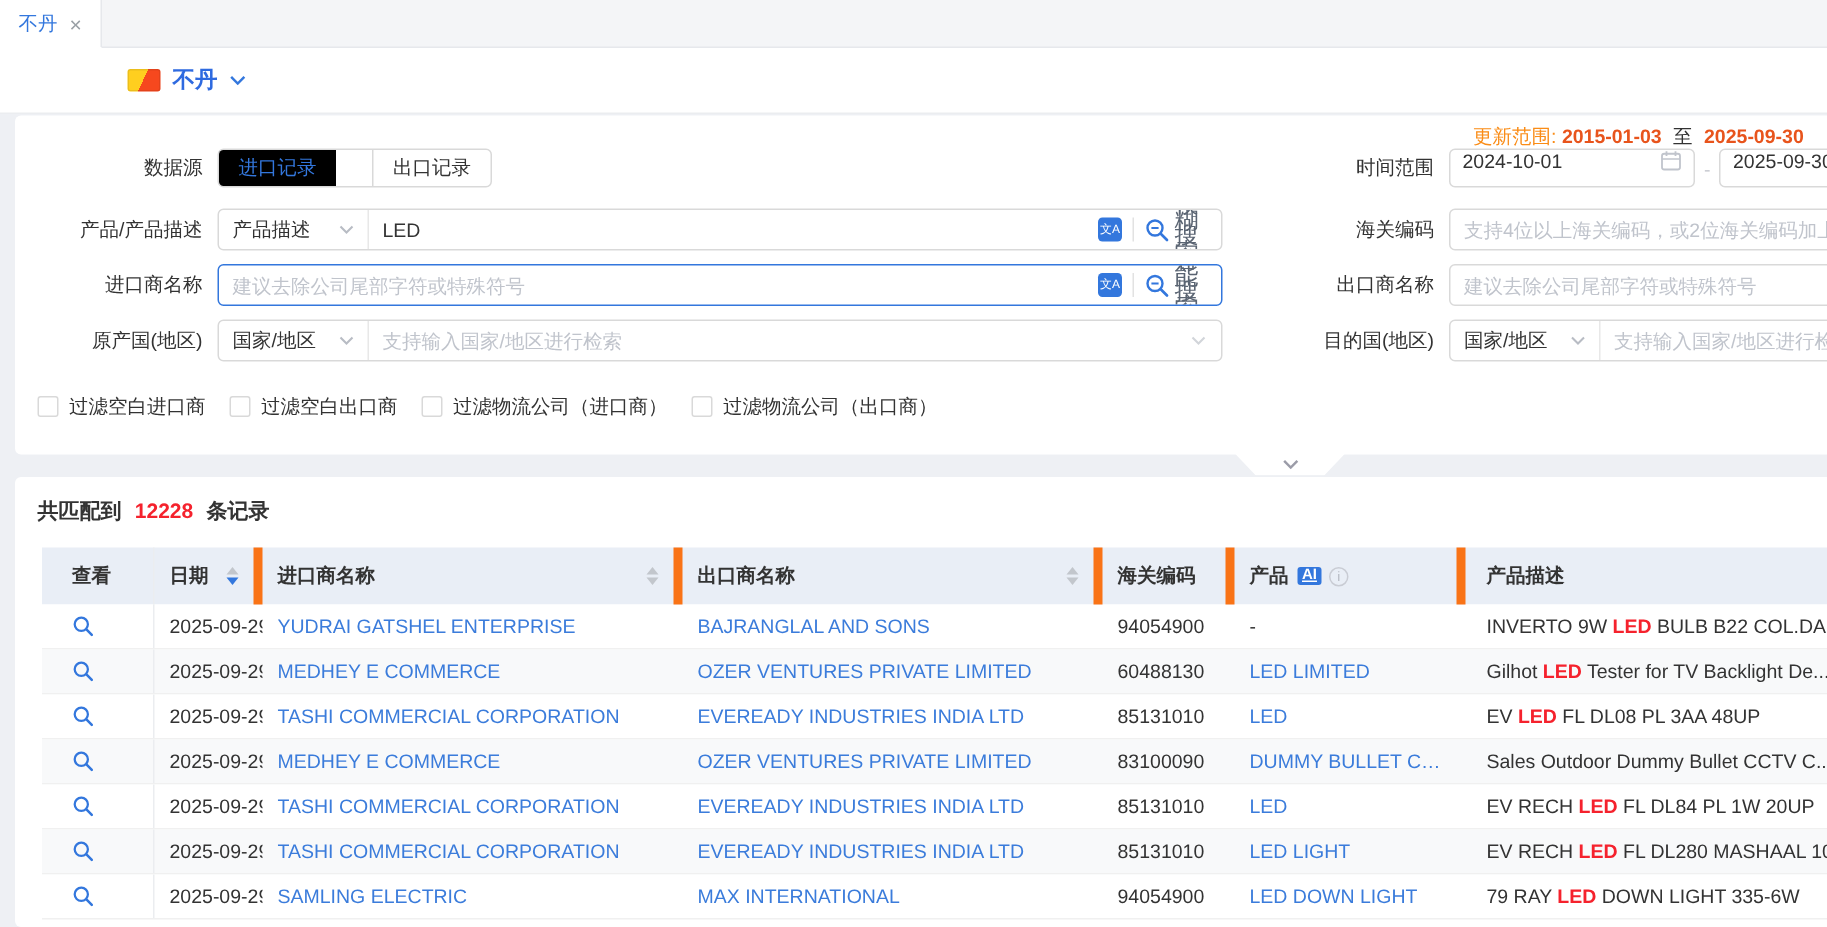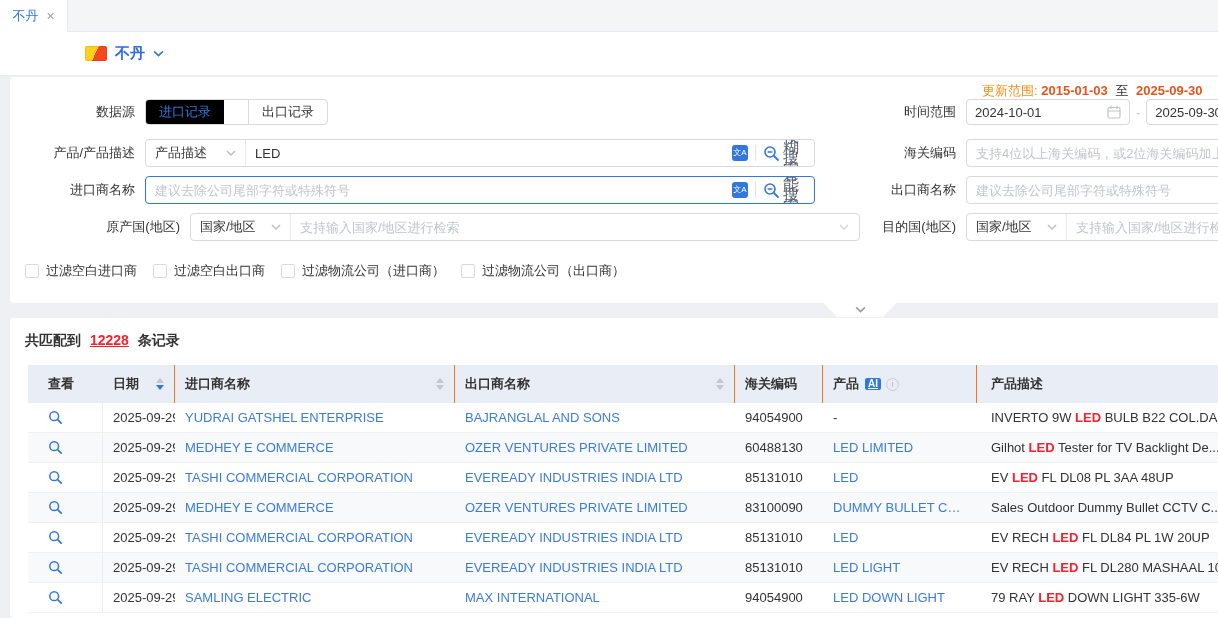--- a/index.html
+++ b/index.html
@@ -43,39 +43,39 @@
   .group.focused{border-color:var(--accent);}
   .gsel{width:100px;flex:none;display:flex;align-items:center;justify-content:space-between;padding:0 9px;border-right:1px solid #e8e8e8;height:100%;cursor:pointer;color:#333;}
   .ginput{flex:1;min-width:0;height:100%;border:none;outline:none;padding:0 9px;font:inherit;color:#333;background:transparent;}
   input::placeholder{color:var(--placeholder);}
   .trans-icon{flex:none;width:16px;height:16px;border-radius:3px;background:var(--accent);color:#fff;font-size:8px;line-height:16px;text-align:center;margin-right:7px;letter-spacing:0;}
   .vdiv{flex:none;width:1px;height:16px;background:#e2e2e2;margin-right:7px;}
   .search-btn{flex:none;display:flex;align-items:center;gap:3px;padding-right:8px;cursor:pointer;}
   .search-label{width:23px;font-size:16px;line-height:10.5px;color:#5a6472;}
 
   .plain-input{display:flex;align-items:center;height:28px;border:1px solid var(--border);border-radius:4px;background:#fff;overflow:hidden;}
-  .date-box{display:flex;align-items:center;height:26px;border:1px solid var(--border);border-radius:4px;background:#fff;padding:0 8px;gap:6px;}
+  .date-box{display:flex;align-items:flex-start;height:26px;border:1px solid var(--border);border-radius:4px;background:#fff;padding:0 8px;gap:6px;}
   .date-box input{border:none;outline:none;font:inherit;color:#333;flex:1;min-width:0;background:transparent;}
   .range-dash{color:#c9ccd2;margin:0 6px;}
 
   .chk-row{position:absolute;left:15px;top:185px;display:flex;align-items:center;gap:16px;justify-content:space-between;}
   .chk{display:flex;align-items:center;gap:7px;cursor:pointer;}
   .chk-box{width:14px;height:14px;border:1px solid var(--border);border-radius:2px;background:#fff;flex:none;}
 
   .collapse-tab{position:absolute;left:812px;top:224px;width:76px;height:16px;background:#fff;
     clip-path:polygon(0 0,100% 0,80% 100%,20% 100%);display:flex;align-items:center;justify-content:center;cursor:pointer;}
 
   
   .results-card{position:absolute;left:10px;top:318px;width:1290px;height:300px;background:#fff;border-radius:4px;overflow:hidden;}
   .summary{margin:14px 0 0 15px;font-weight:bold;font-size:14px;color:#333;}
-  .summary .count{color:var(--red);margin:0 5px;text-decoration:underline;}
+  .summary .count{color:var(--red);margin:0 5px;}
 
   .table{margin:15px 0 0 18px;width:1254px;font-size:13px;}
   .t-head{display:flex;height:38px;background:var(--header-bg);align-items:stretch;font-weight:bold;}
-  .hcell{display:flex;align-items:center;padding:0 10px;border-right:1px solid #f97316;min-width:0;}
+  .hcell{display:flex;align-items:center;padding:0 10px;border-right:6px solid #f97316;min-width:0;}
   .hcell:last-child{border-right:none;}
   .t-row{display:flex;height:30px;align-items:stretch;border-bottom:1px solid #f0f0f0;background:#fff;}
   .t-row.alt{background:#f8f9fa;}
   .cell{display:flex;align-items:center;padding:0 10px;min-width:0;white-space:nowrap;overflow:hidden;}
 
   .c-view{width:75px;flex:none;border-right:1px solid #ebedf0;padding-left:20px;}
   .c-date{width:72px;flex:none;}
   .c-imp{width:280px;flex:none;}
   .c-exp{width:280px;flex:none;}
   .c-hs{width:88px;flex:none;}
@@ -196,21 +196,21 @@
     </div>
   </div>
 
   <div class="f-row" style="left:770px;top:99px;">
     <div class="f-label-r">出口商名称</div>
     <div class="plain-input" style="width:334px;">
       <input class="ginput" placeholder="建议去除公司尾部字符或特殊符号" style="">
     </div>
   </div>
 
-  <div class="f-row" style="left:0;top:136px;padding-left:45px;">
+  <div class="f-row" style="left:0;top:136px;">
     <div class="f-label">原产国(地区)</div>
     <div class="group" style="width:670px;">
       <div class="gsel">
         <span>国家/地区</span>
         <svg width="10" height="6" viewBox="0 0 10 6">
             <polyline points="1,1 5,5 9,1" fill="none" stroke="#b8bcc4" stroke-width="1.4"></polyline>
           </svg>
       </div>
       <input class="ginput" placeholder="支持输入国家/地区进行检索" style="">
       <svg width="10" height="6" viewBox="0 0 10 6" style="margin-right:10px;flex:none;">

